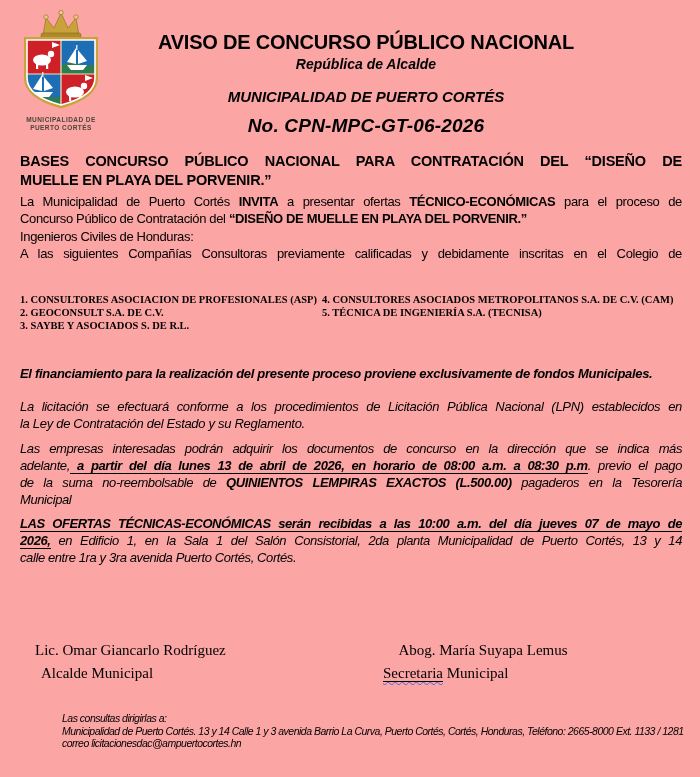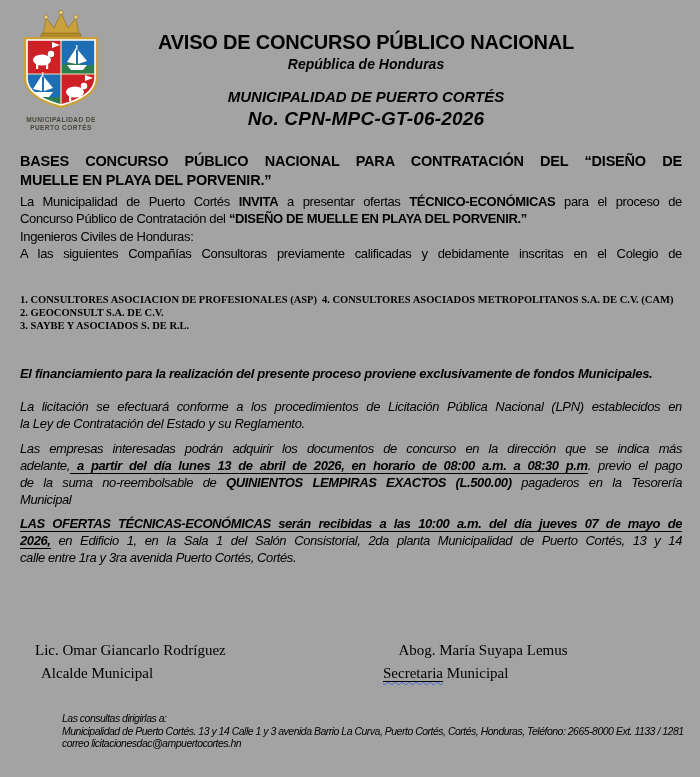--- a/index.html
+++ b/index.html
@@ -1,29 +1,29 @@
 <!DOCTYPE html>
 <html><head>
 <meta charset="utf-8">
 <style>
   html,body{margin:0;padding:0;background:#fff;}
-  .page{position:relative;width:700px;height:777px;background:#a3a3a3;overflow:hidden;
+  .page{position:relative;width:700px;height:777px;background:#fca5a5;overflow:hidden;
         font-family:"Liberation Sans",sans-serif;color:#000;}
 
   
   .crest-wrap{position:absolute;left:12px;top:6px;width:98px;text-align:center;}
   .crest-caption{font-size:6.5px;font-weight:bold;color:#4a463c;letter-spacing:.45px;
                  line-height:8px;margin-top:2px;font-family:"Liberation Sans",sans-serif;}
 
   
   .masthead{position:absolute;left:128px;top:31px;width:476px;text-align:center;}
   .m-title{font-size:20px;font-weight:bold;letter-spacing:-.2px;line-height:23px;}
   .m-country{font-size:14px;font-weight:bold;font-style:italic;line-height:16px;margin-top:2px;}
   .m-muni{font-size:15px;font-weight:bold;font-style:italic;line-height:17px;margin-top:16px;}
-  .m-num{font-size:19px;font-weight:bold;font-style:italic;line-height:22px;margin-top:3px;letter-spacing:.2px;}
+  .m-num{font-size:19px;font-weight:bold;font-style:italic;line-height:22px;margin-top:10px;letter-spacing:.2px;}
 
   
   .sec{position:absolute;left:20px;width:662px;}
   .tline{white-space:nowrap;overflow:hidden;text-align:left;}
   .tline.j{text-align:justify;text-align-last:justify;}
   .b{font-weight:bold;}
   .u{border-bottom:1.3px solid #000;}
   .sq{text-decoration:underline;text-decoration-style:wavy;text-decoration-color:#3e63dd;
       text-decoration-thickness:1px;text-underline-offset:2.5px;text-decoration-skip-ink:none;}
   .it{font-style:italic;}
@@ -115,21 +115,21 @@
       <path d="M15 34 H83 V72 Q83 90 49 99 Q15 90 15 72 Z" fill="none" stroke="#ffffff" stroke-width="1.6"></path>
     </svg>
     <div class="crest-caption">
       <div>MUNICIPALIDAD DE</div>
       <div>PUERTO CORTÉS</div>
     </div>
   </div>
 
   <div class="masthead">
     <div class="m-title">AVISO DE CONCURSO PÚBLICO NACIONAL</div>
-    <div class="m-country">República de Honduras</div>
+    <div class="m-country">República de Alcalde</div>
     <div class="m-muni">MUNICIPALIDAD DE PUERTO CORTÉS</div>
     <div class="m-num">No. CPN-MPC-GT-06-2026</div>
   </div>
 
   <div id="heading" class="sec">
       <div class="tline j"><span>BASES CONCURSO PÚBLICO NACIONAL PARA CONTRATACIÓN DEL “DISEÑO DE</span></div>
       <div class="tline"><span>MUELLE EN PLAYA DEL PORVENIR.”</span></div>
     </div>
   <div id="invite" class="sec">
       <div class="tline j"><span>La Municipalidad de Puerto Cortés </span><span class="b">INVITA</span><span> a presentar ofertas </span><span class="b">TÉCNICO-ECONÓMICAS</span><span> para el proceso de</span></div>
@@ -141,20 +141,21 @@
     </div>
 
   <div id="companies" class="sec">
     <div class="col-l">
       <div>1. CONSULTORES ASOCIACION DE PROFESIONALES (ASP)</div>
       <div>2. GEOCONSULT S.A. DE C.V.</div>
       <div>3. SAYBE Y ASOCIADOS S. DE R.L.</div>
     </div>
     <div class="col-r">
       <div>4. CONSULTORES ASOCIADOS METROPOLITANOS S.A. DE C.V. (CAM)</div>
+      <div>5. TÉCNICA DE INGENIERÍA S.A. (TECNISA)</div>
     </div>
   </div>
 
   <div id="funding" class="sec it">
       <div class="tline"><span>El financiamiento para la realización del presente proceso proviene exclusivamente de fondos Municipales.</span></div>
     </div>
   <div id="procedure" class="sec it">
       <div class="tline j"><span>La licitación se efectuará conforme a los procedimientos de Licitación Pública Nacional (LPN) establecidos en</span></div>
       <div class="tline"><span>la Ley de Contratación del Estado y su Reglamento.</span></div>
     </div>

